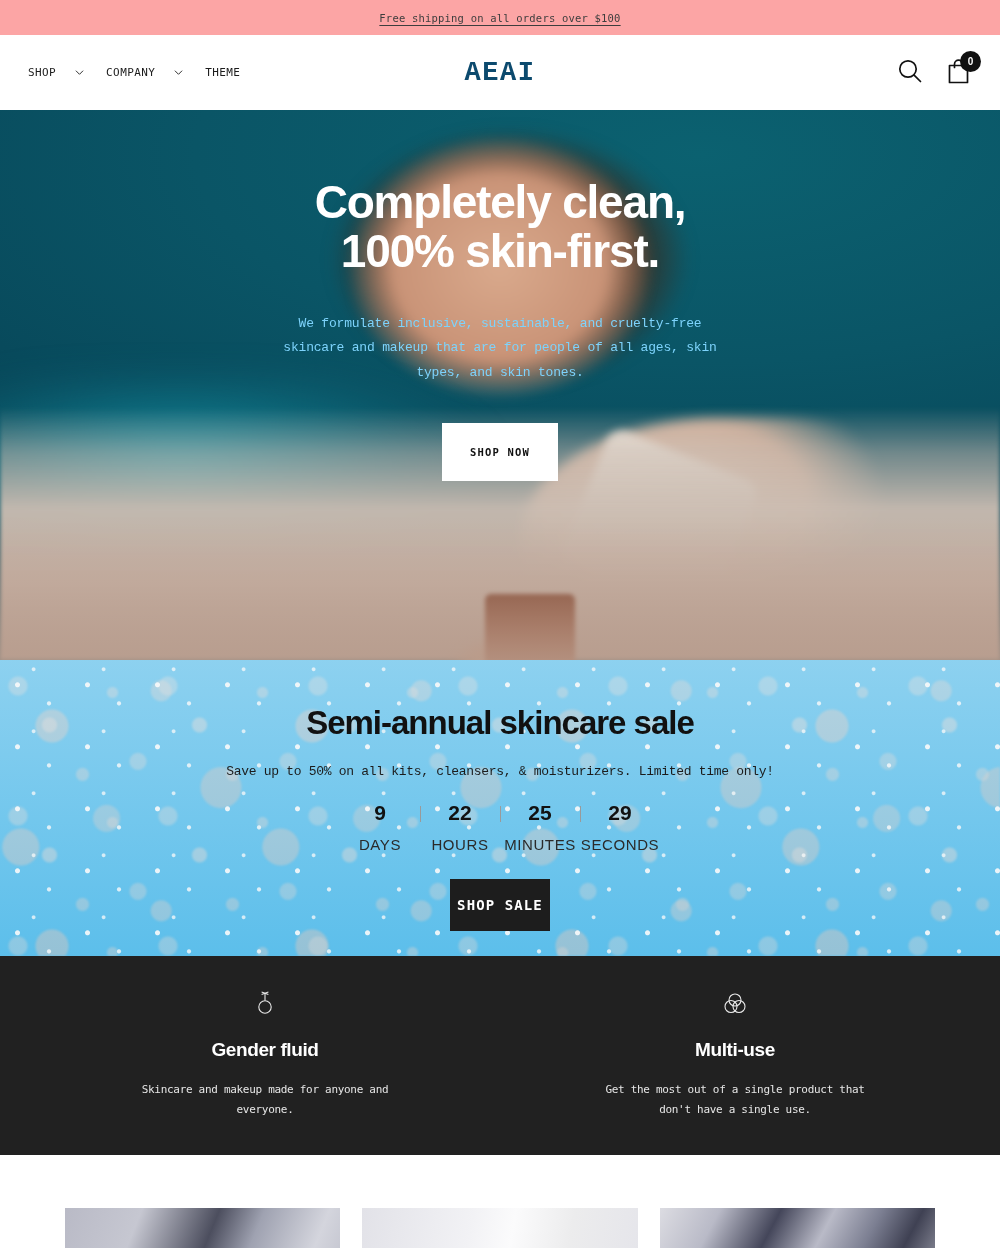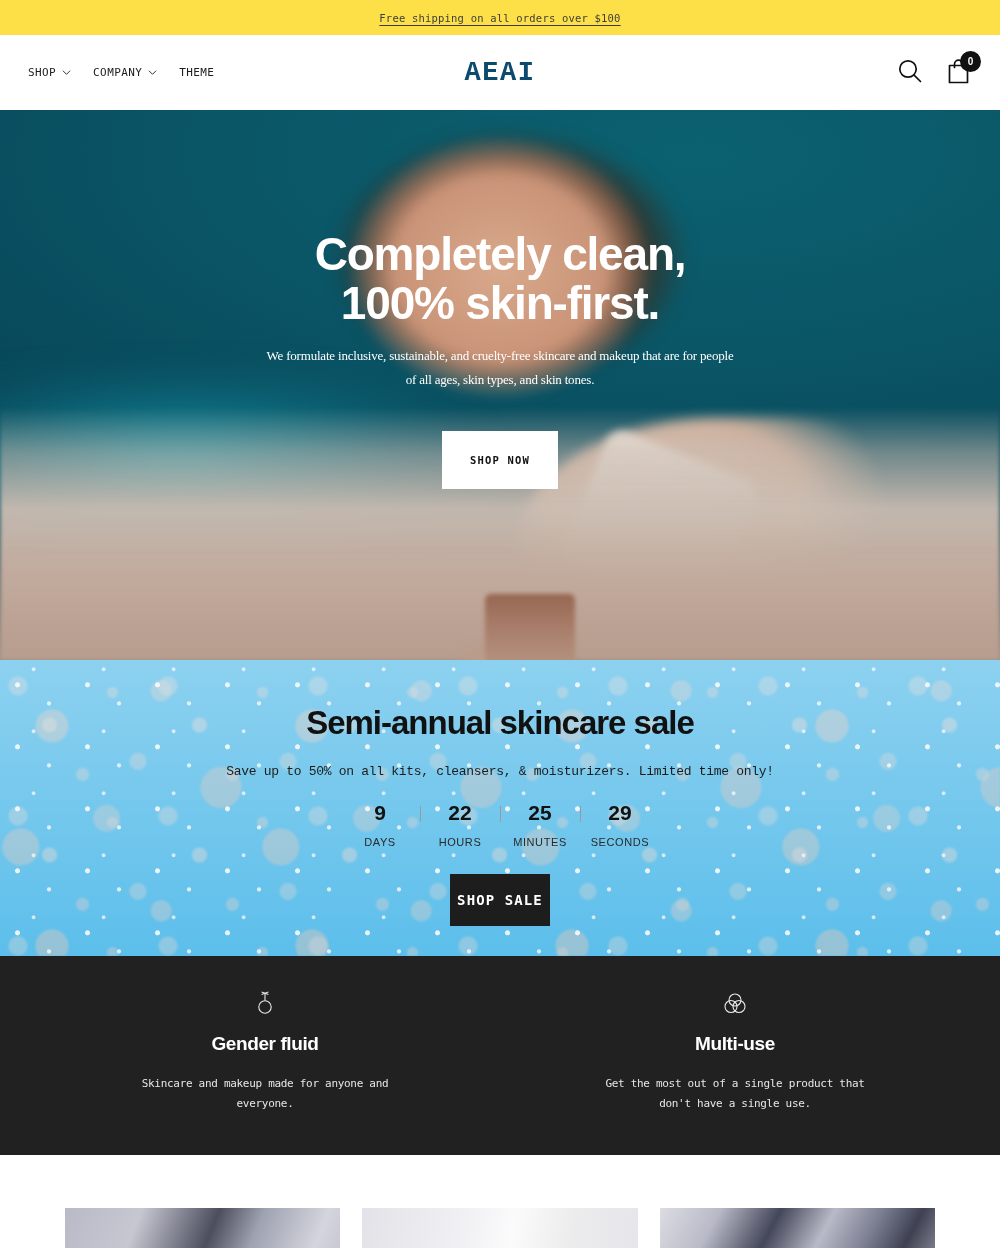--- a/index.html
+++ b/index.html
@@ -6,39 +6,39 @@
   html, body {
     width:1000px; height:1248px; overflow:hidden;
     background:#ffffff;
     font-family:"Liberation Sans", sans-serif;
     -webkit-font-smoothing:antialiased;
   }
   .page { width:1000px; height:1248px; position:relative; overflow:hidden; }
 
   
   .announce {
-    height:35px; background:#fde047;
+    height:35px; background:#fca5a5;
     display:flex; align-items:center; justify-content:center;
   }
   .announce-text {
     font-family:"DejaVu Sans Mono", monospace;
     font-size:10.5px; color:#3d3d3d; letter-spacing:.2px;
     text-decoration:underline; text-underline-offset:3px;
     text-decoration-thickness:1px;
   }
 
   
   .header {
     height:75px; background:#fff;
     display:flex; align-items:center;
     padding:0 28px; position:relative;
   }
   .nav { display:flex; align-items:center; gap:22px; }
   .nav-item {
-    display:flex; align-items:center; gap:6px;
+    display:flex; align-items:center; gap:19px;
     font-family:"DejaVu Sans Mono", monospace;
     font-size:11px; color:#1c1c1c; letter-spacing:.4px;
     cursor:pointer;
   }
   .chev { width:9px; height:9px; display:block; }
   .chev svg { display:block; }
   .logo {
     position:absolute; left:50%; top:50%;
     transform:translate(-50%,-50%);
     font-family:Liberation Mono, monospace;
@@ -119,32 +119,32 @@
     border-radius:6px; filter:blur(2px);
   }
   .hand {
     position:absolute; left:43%; top:96%; width:15%; height:22%;
     background:radial-gradient(50% 50% at 50% 40%, #dbb095 0%, #c9987c 60%, rgba(201,152,124,0) 85%);
     border-radius:40%; filter:blur(4px);
   }
   .hero-inner {
     position:relative; z-index:5; height:100%;
     display:flex; flex-direction:column; align-items:center;
-    padding-top:120px;
+    padding-top:68px;
   }
   .hero-title {
     font-family:"Liberation Sans", sans-serif;
     font-weight:700; font-size:46px; line-height:1.07;
     color:#fff; text-align:center; letter-spacing:-1.2px;
     max-width:620px;
   }
   .hero-sub {
-    margin-top:16px; max-width:470px; text-align:center;
-    font-family:Liberation Serif, serif;
-    font-size:13px; line-height:1.85; color:#ffffff;
+    margin-top:36px; max-width:470px; text-align:center;
+    font-family:Liberation Mono, monospace;
+    font-size:13px; line-height:1.85; color:#7dd3fc;
     letter-spacing:-.2px;
   }
   .hero-btn {
     margin-top:38px;
     background:#fff; color:#111;
     width:116px; height:58px;
     display:flex; align-items:center; justify-content:center;
     font-family:"DejaVu Sans Mono", monospace;
     font-size:10.5px; font-weight:700; letter-spacing:1.2px;
     cursor:pointer; border:none;
@@ -212,21 +212,21 @@
   .cd-unit {
     width:79px; display:flex; flex-direction:column; align-items:center;
   }
   .cd-val {
     font-family:"Liberation Sans", sans-serif;
     font-size:21px; font-weight:700; color:#111; line-height:1.1;
   }
   .cd-label {
     margin-top:12px;
     font-family:"Liberation Sans", sans-serif;
-    font-size:11px; color:#2a2a2a; letter-spacing:.6px;
+    font-size:15px; color:#2a2a2a; letter-spacing:.6px;
   }
   .cd-div {
     width:1px; height:16px; background:#9a9a9a; margin-top:5px;
   }
   .sale-btn {
     margin-top:26px;
     background:#1d1d1d; color:#fff;
     width:100px; height:52px;
     display:flex; align-items:center; justify-content:center;
     font-family:"DejaVu Sans Mono", monospace;
@@ -239,21 +239,21 @@
     background:#212121; height:199px;
     display:flex; align-items:flex-start;
     padding:33px 30px 0 30px;
   }
   .feat {
     flex:1; display:flex; flex-direction:column; align-items:center;
     padding:0 22px;
   }
   .feat-icon { height:28px; display:flex; align-items:center; }
   .feat-title {
-    margin-top:16px;
+    margin-top:22px;
     font-family:"Liberation Sans", sans-serif;
     font-weight:700; font-size:19px; color:#fff; letter-spacing:-.4px;
   }
   .feat-text {
     margin-top:19px; text-align:center;
     font-family:"DejaVu Sans Mono", monospace;
     font-size:11px; line-height:1.85; color:#e6e6e6; letter-spacing:-.3px;
     max-width:270px;
   }
 

